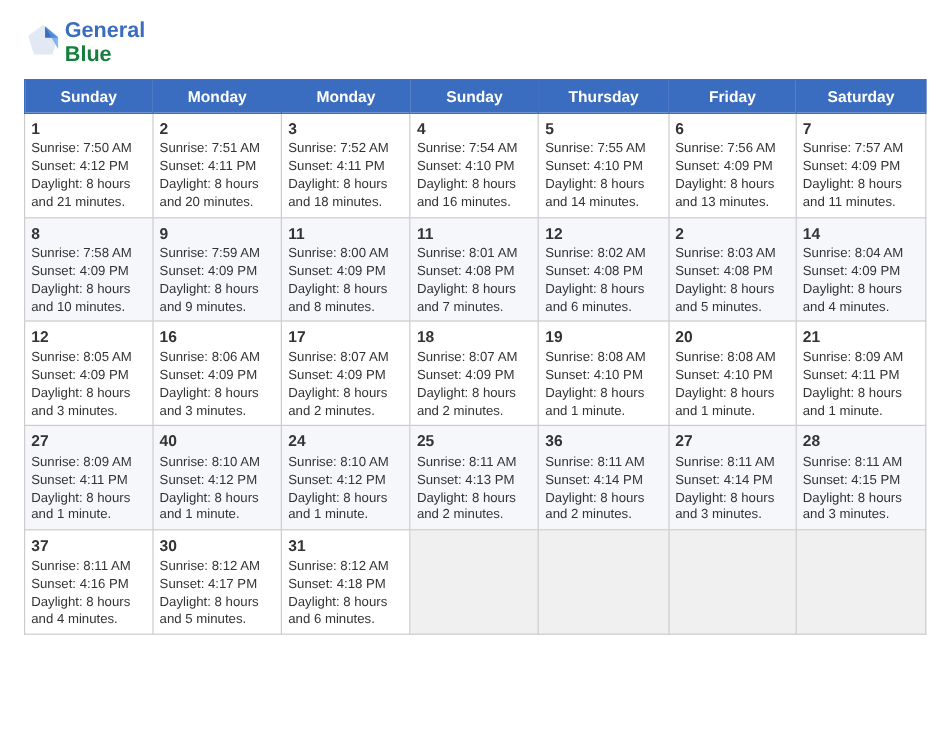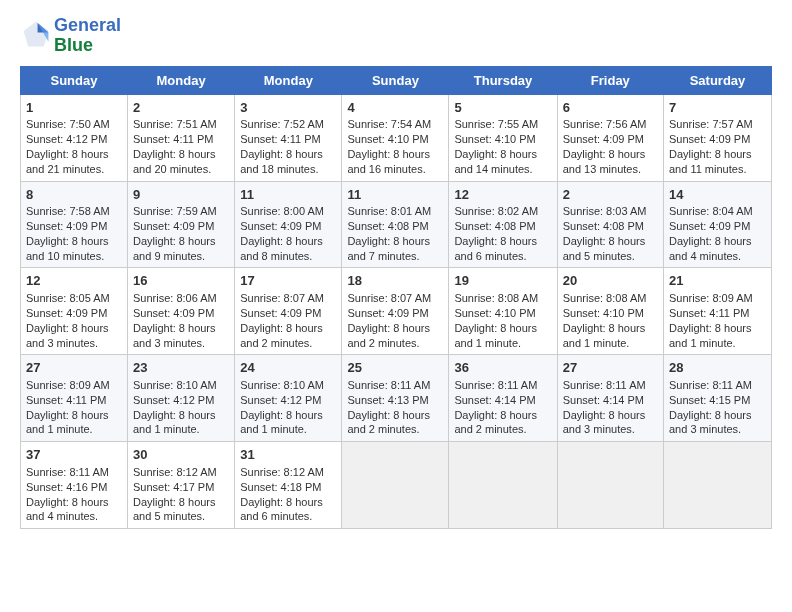--- a/index.html
+++ b/index.html
@@ -224,21 +224,21 @@
         <span class="day-num">21</span>
         <span class="day-detail">Sunrise: 8:09 AM<br>Sunset: 4:11 PM<br>Daylight: 8 hours and 1 minute.</span>
       </td>
         </tr>
         <tr>
           <td>
         <span class="day-num">27</span>
         <span class="day-detail">Sunrise: 8:09 AM<br>Sunset: 4:11 PM<br>Daylight: 8 hours and 1 minute.</span>
       </td>
           <td>
-        <span class="day-num">23</span>
+        <span class="day-num">40</span>
         <span class="day-detail">Sunrise: 8:10 AM<br>Sunset: 4:12 PM<br>Daylight: 8 hours and 1 minute.</span>
       </td>
           <td>
         <span class="day-num">24</span>
         <span class="day-detail">Sunrise: 8:10 AM<br>Sunset: 4:12 PM<br>Daylight: 8 hours and 1 minute.</span>
       </td>
           <td>
         <span class="day-num">25</span>
         <span class="day-detail">Sunrise: 8:11 AM<br>Sunset: 4:13 PM<br>Daylight: 8 hours and 2 minutes.</span>
       </td>

